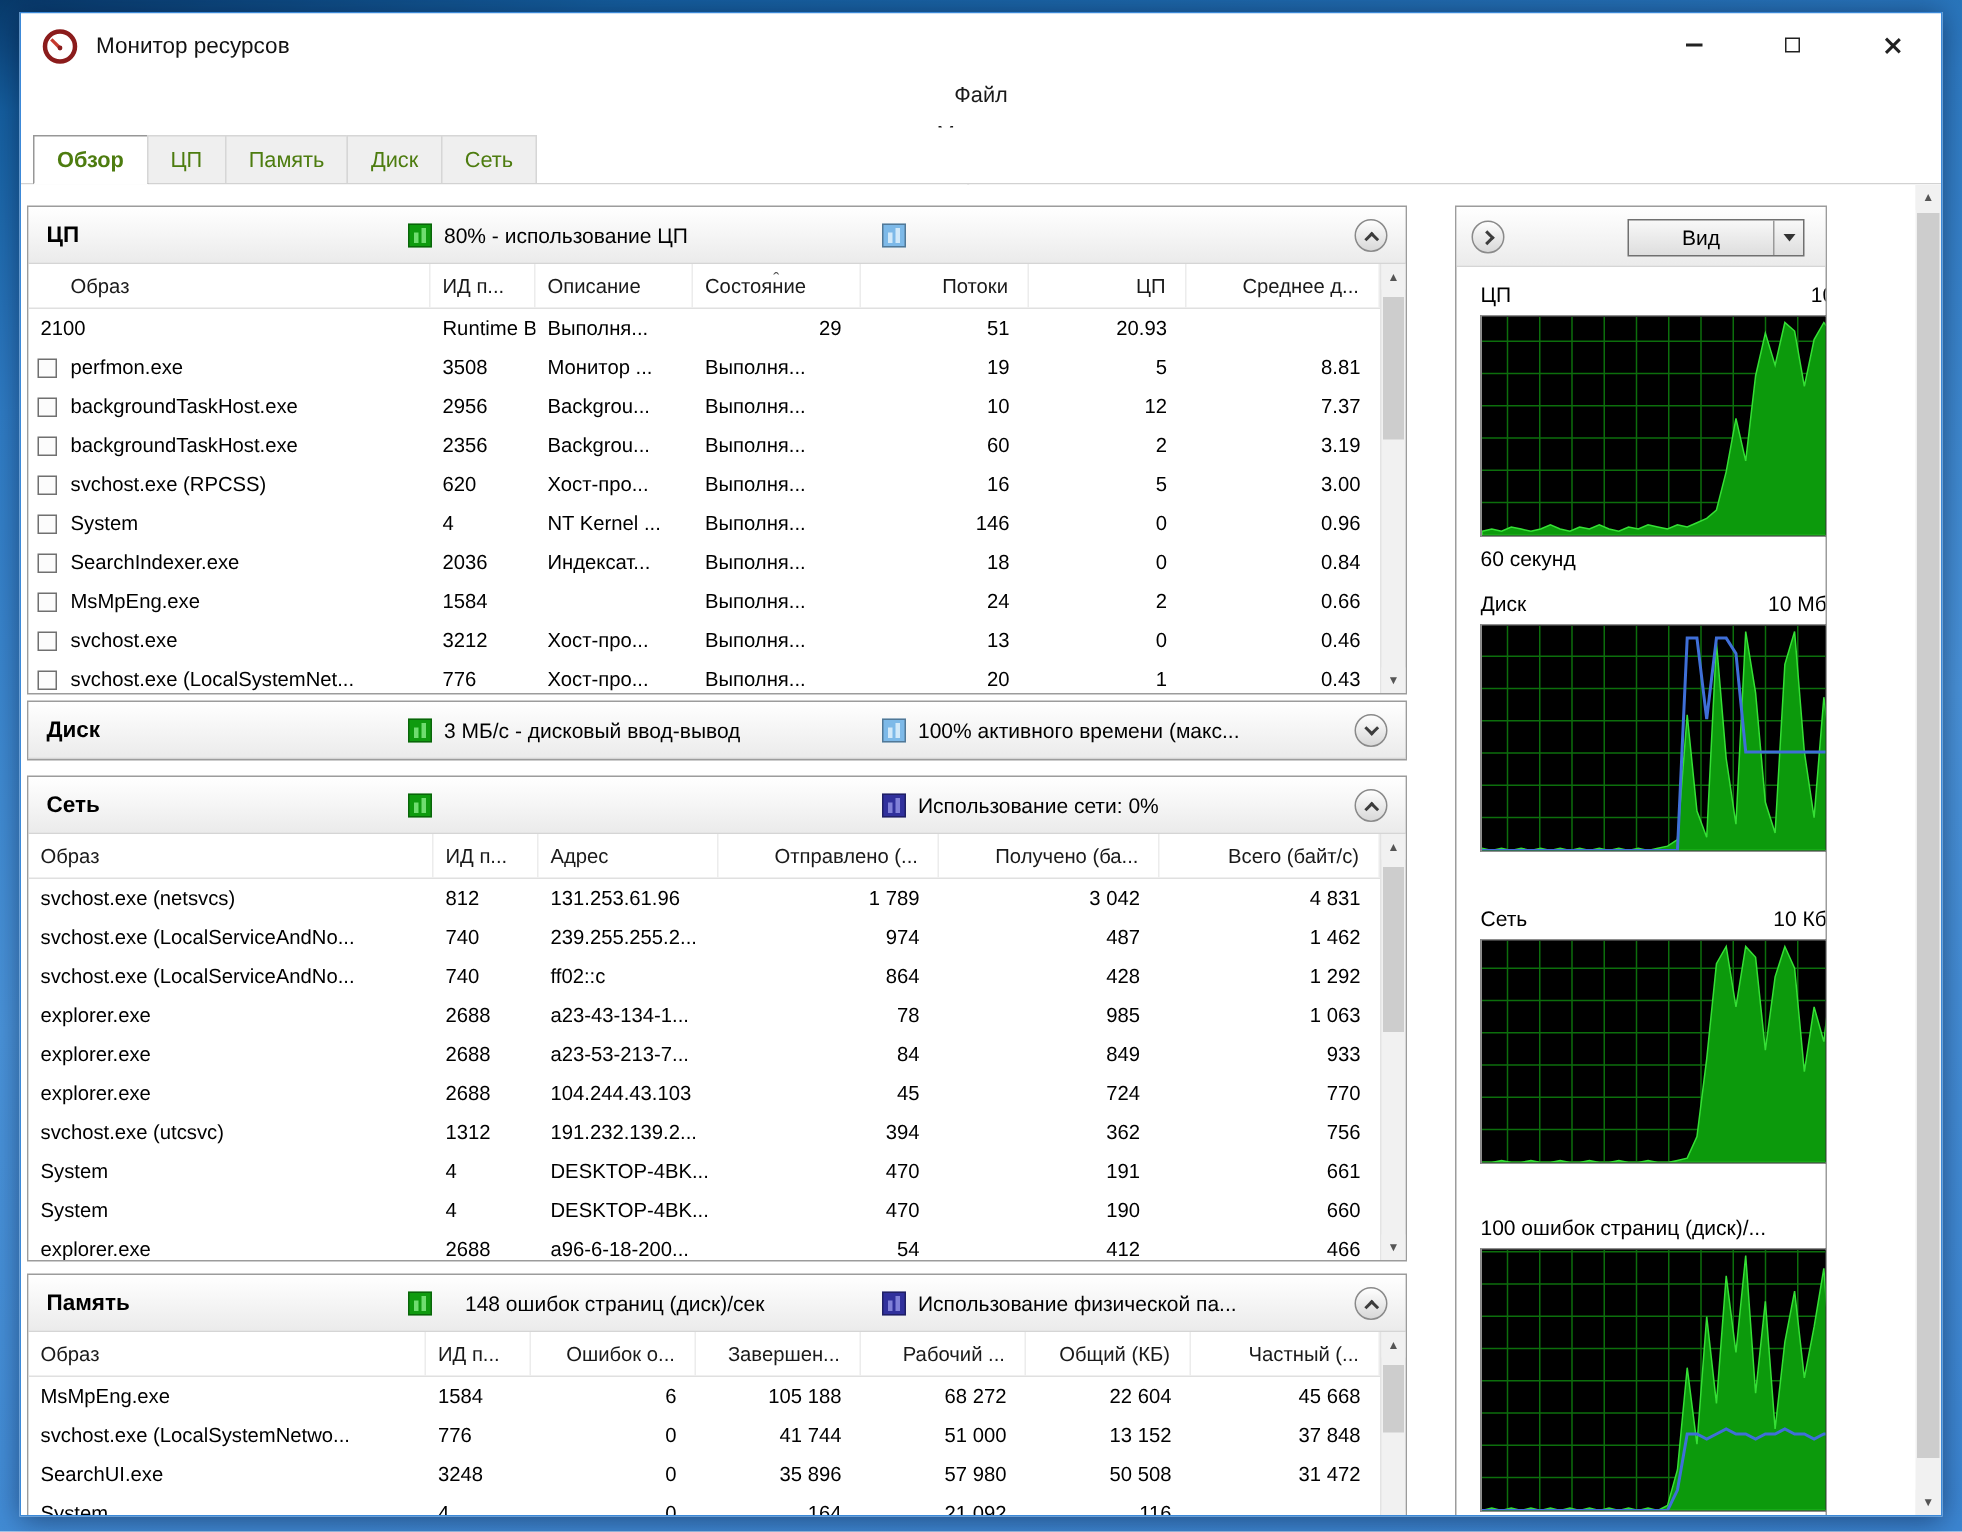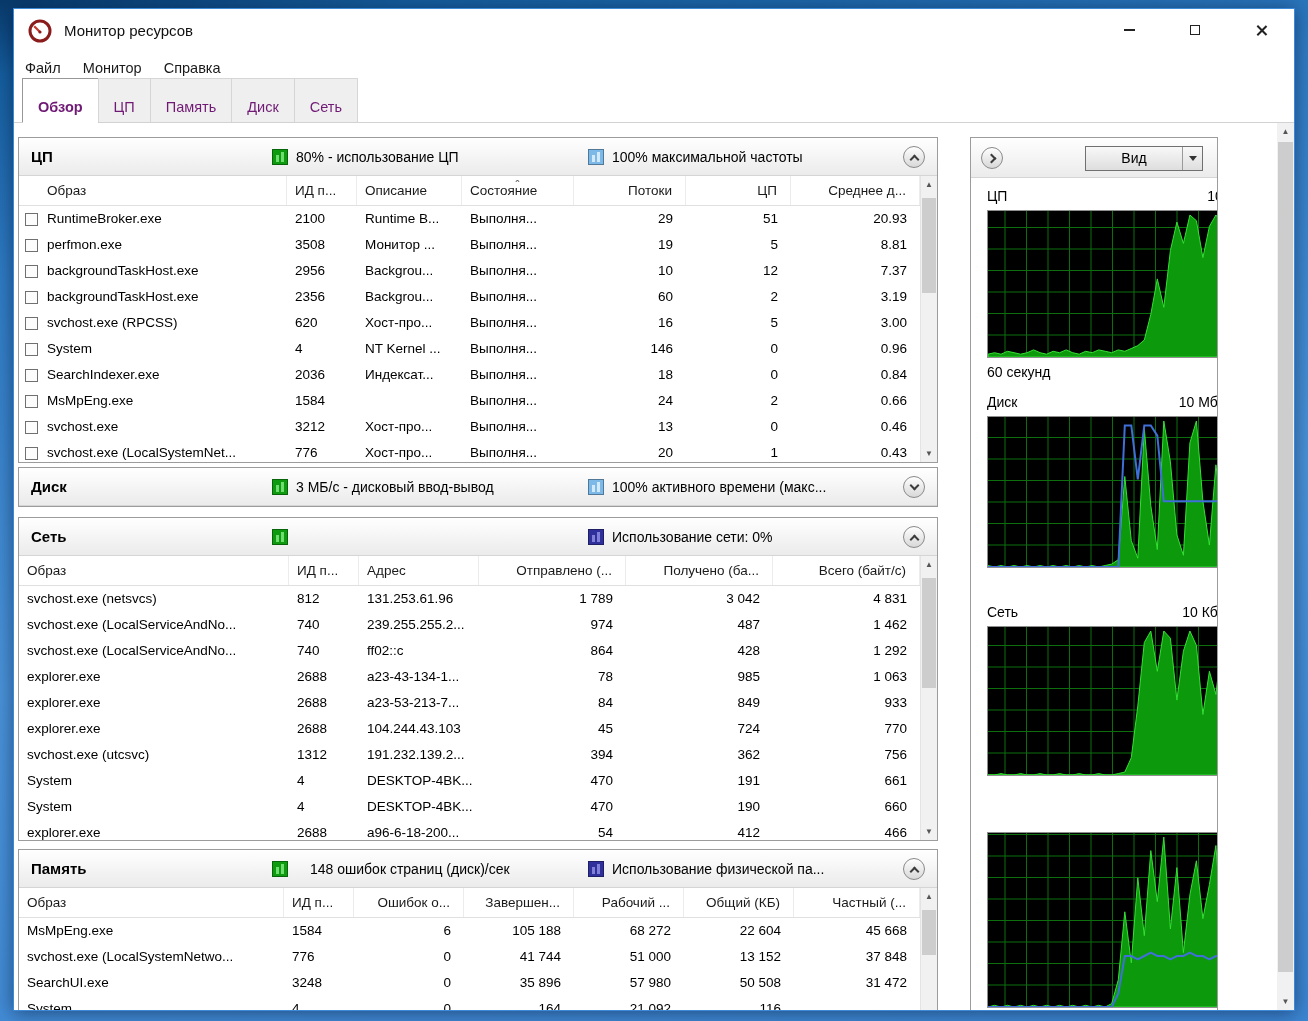--- a/index.html
+++ b/index.html
@@ -14,26 +14,26 @@
   .controls{position:absolute;right:0;top:0;height:42px;display:flex;}
   .ctrl{width:66px;height:42px;display:flex;align-items:center;justify-content:center;cursor:pointer;}
   .glyph-min{width:11px;height:1.5px;background:#222;}
   .glyph-max{width:10px;height:10px;border:1.4px solid #222;}
   .glyph-close{position:relative;width:13px;height:13px;}
   .glyph-close::before,.glyph-close::after{content:"";position:absolute;left:6px;top:0;width:1.5px;height:13px;background:#222;}
   .glyph-close::before{transform:rotate(45deg);}
   .glyph-close::after{transform:rotate(-45deg);}
 
   
-  .menubar{position:absolute;top:42px;left:0;right:0;height:34px;background:#fff;display:flex;align-items:center;padding-left:0;}
+  .menubar{position:absolute;top:42px;left:0;right:0;height:34px;background:#fff;display:flex;align-items:center;padding-left:0;flex-direction:column;}
   .menu-item{font-size:14.5px;color:#1a1a1a;padding:5px 11px;cursor:pointer;}
 
   
   .tabbar{position:absolute;top:76px;left:0;right:0;height:38px;background:#fff;border-bottom:1px solid #d2d2d2;padding-left:8px;display:flex;align-items:flex-end;}
-  .tab{font-size:14.5px;color:#701a75;padding:20px 15px 7px 15px;background:#efefef;border:1px solid #d6d6d6;border-bottom:none;margin-right:-1px;cursor:pointer;}
+  .tab{font-size:14.5px;color:#4d7c0f;padding:8px 15px 7px 15px;background:#efefef;border:1px solid #d6d6d6;border-bottom:none;margin-right:-1px;cursor:pointer;}
   .tab.active{background:#fff;border:1px solid #979797;border-bottom:1px solid #fff;margin-bottom:-1px;font-weight:bold;}
 
   
   .content{position:absolute;top:114px;left:0;right:0;bottom:0;background:#fff;overflow:hidden;}
 
   
   .section{position:absolute;left:4px;width:920px;border:1px solid #9c9c9c;background:#fff;overflow:hidden;}
   .sec-header{position:absolute;top:0;left:0;right:0;height:38px;background:linear-gradient(#ffffff,#ebebeb);border-bottom:1px solid #d5d5d5;}
   .sec-title{position:absolute;left:12px;top:0;height:38px;line-height:38px;font-size:15px;font-weight:bold;color:#000;}
   .ind{position:absolute;top:11px;width:16px;height:16px;border:1px solid rgba(0,0,0,.35);}
@@ -135,41 +135,36 @@
           <span class="sec-title">ЦП</span>
           <span class="ind green" style="left:253px;">
               <i></i>
               <i></i>
             </span>
           <span class="ind-label" style="left:277px;">80% - использование ЦП</span>
           <span class="ind lblue" style="left:569px;">
               <i></i>
               <i></i>
             </span>
-          <span class="ind-label" style="left:593px;">100% максимальной частоты</span>
           <span class="chev-btn">
               <i class="chev up"></i>
             </span>
         </div>
         <div class="thead cpu-grid">
           <div class="th first-cpu">Образ</div>
           <div class="th">ИД п...</div>
           <div class="th">Описание</div>
           <div class="th"><span class="sort-caret">ˆ</span><span>Состояние</span></div>
           <div class="th num">Потоки</div>
           <div class="th num">ЦП</div>
           <div class="th num">Среднее д...</div>
         </div>
         <div class="tbody">
 
             <div class="trow cpu-grid">
-              <div class="cell name-cell">
-                <span class="checkbox"></span>
-                <span>RuntimeBroker.exe</span>
-              </div>
               <div class="cell">2100</div>
               <div class="cell">Runtime B...</div>
               <div class="cell">Выполня...</div>
               <div class="cell num">29</div>
               <div class="cell num">51</div>
               <div class="cell num">20.93</div>
             </div>
 
             <div class="trow cpu-grid">
               <div class="cell name-cell">
@@ -615,20 +610,24 @@
               <line x1="0" y1="61.5" x2="254" y2="61.5" stroke="#0c6e0c" stroke-width="1"></line>
               <line x1="0" y1="40" x2="254" y2="40" stroke="#0c6e0c" stroke-width="1"></line>
               <line x1="0" y1="18.5" x2="254" y2="18.5" stroke="#0c6e0c" stroke-width="1"></line>
               <polygon points="0,148 0.0,148.0 6.5,148.0 13.0,146.6 19.5,148.0 26.1,148.0 32.6,146.6 39.1,148.0 45.6,148.0 52.1,146.6 58.6,148.0 65.1,148.0 71.6,146.6 78.2,148.0 84.7,148.0 91.2,146.6 97.7,148.0 104.2,148.0 110.7,146.6 117.2,148.0 123.7,148.0 130.3,146.6 136.8,145.1 143.3,130.7 149.8,78.9 156.3,15.5 162.8,4.0 169.3,44.3 175.8,4.0 182.4,11.2 188.9,73.1 195.4,24.2 201.9,4.0 208.4,18.4 214.9,87.5 221.4,44.3 227.9,67.4 234.5,11.2 241.0,32.8 247.5,58.7 254.0,93.3 254,148" fill="#0c9a0c" stroke="#35e035" stroke-width="1"></polygon>
             </svg></div>
         <div class="chart-label" style="top:640px;">
           <span></span>
           <span>0</span>
         </div>
 
+        <div class="chart-label" style="top:668px;">
+          <span>100 ошибок страниц (диск)/...</span>
+          <span></span>
+        </div>
         <div class="chart" style="top:694px;height:176px;"><svg viewBox="0 0 254 174" width="100%" height="100%" preserveAspectRatio="none">
               <rect x="0" y="0" width="254" height="174" fill="#000000"></rect>
               <line x1="253.5" y1="0" x2="253.5" y2="174" stroke="#0c6e0c" stroke-width="1"></line>
               <line x1="232" y1="0" x2="232" y2="174" stroke="#0c6e0c" stroke-width="1"></line>
               <line x1="210.5" y1="0" x2="210.5" y2="174" stroke="#0c6e0c" stroke-width="1"></line>
               <line x1="189" y1="0" x2="189" y2="174" stroke="#0c6e0c" stroke-width="1"></line>
               <line x1="167.5" y1="0" x2="167.5" y2="174" stroke="#0c6e0c" stroke-width="1"></line>
               <line x1="146" y1="0" x2="146" y2="174" stroke="#0c6e0c" stroke-width="1"></line>
               <line x1="124.5" y1="0" x2="124.5" y2="174" stroke="#0c6e0c" stroke-width="1"></line>
               <line x1="103" y1="0" x2="103" y2="174" stroke="#0c6e0c" stroke-width="1"></line>

